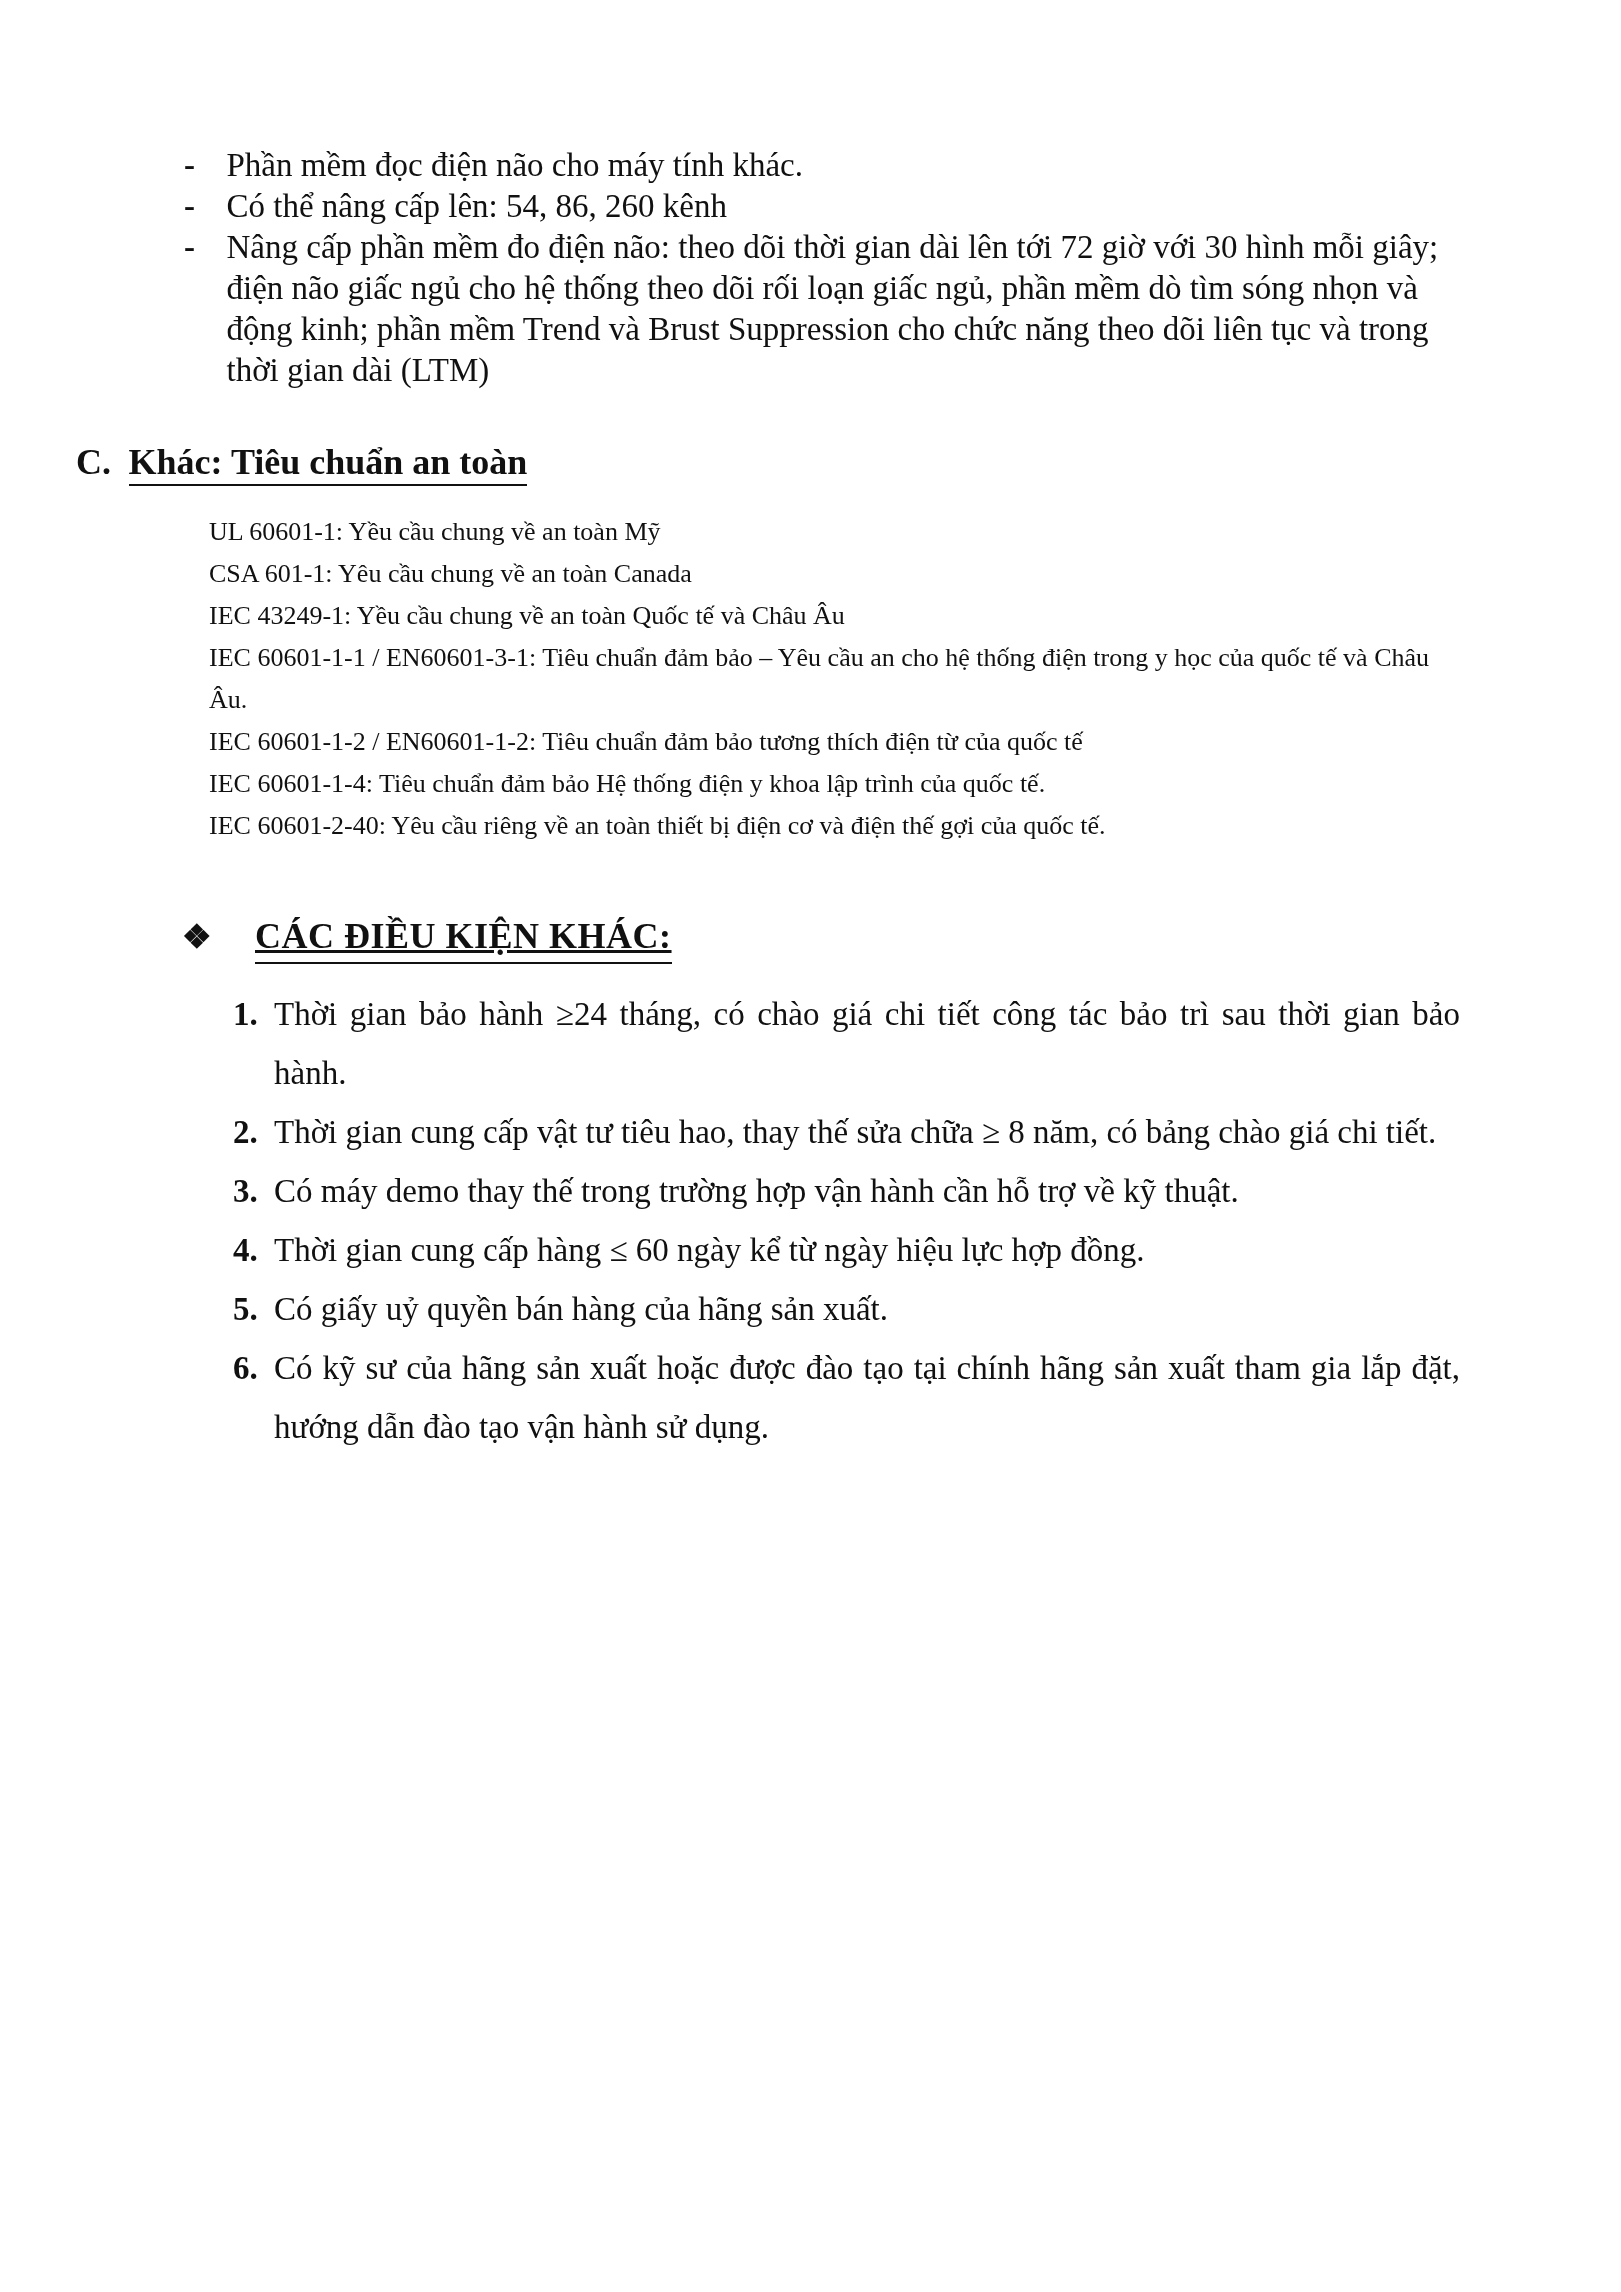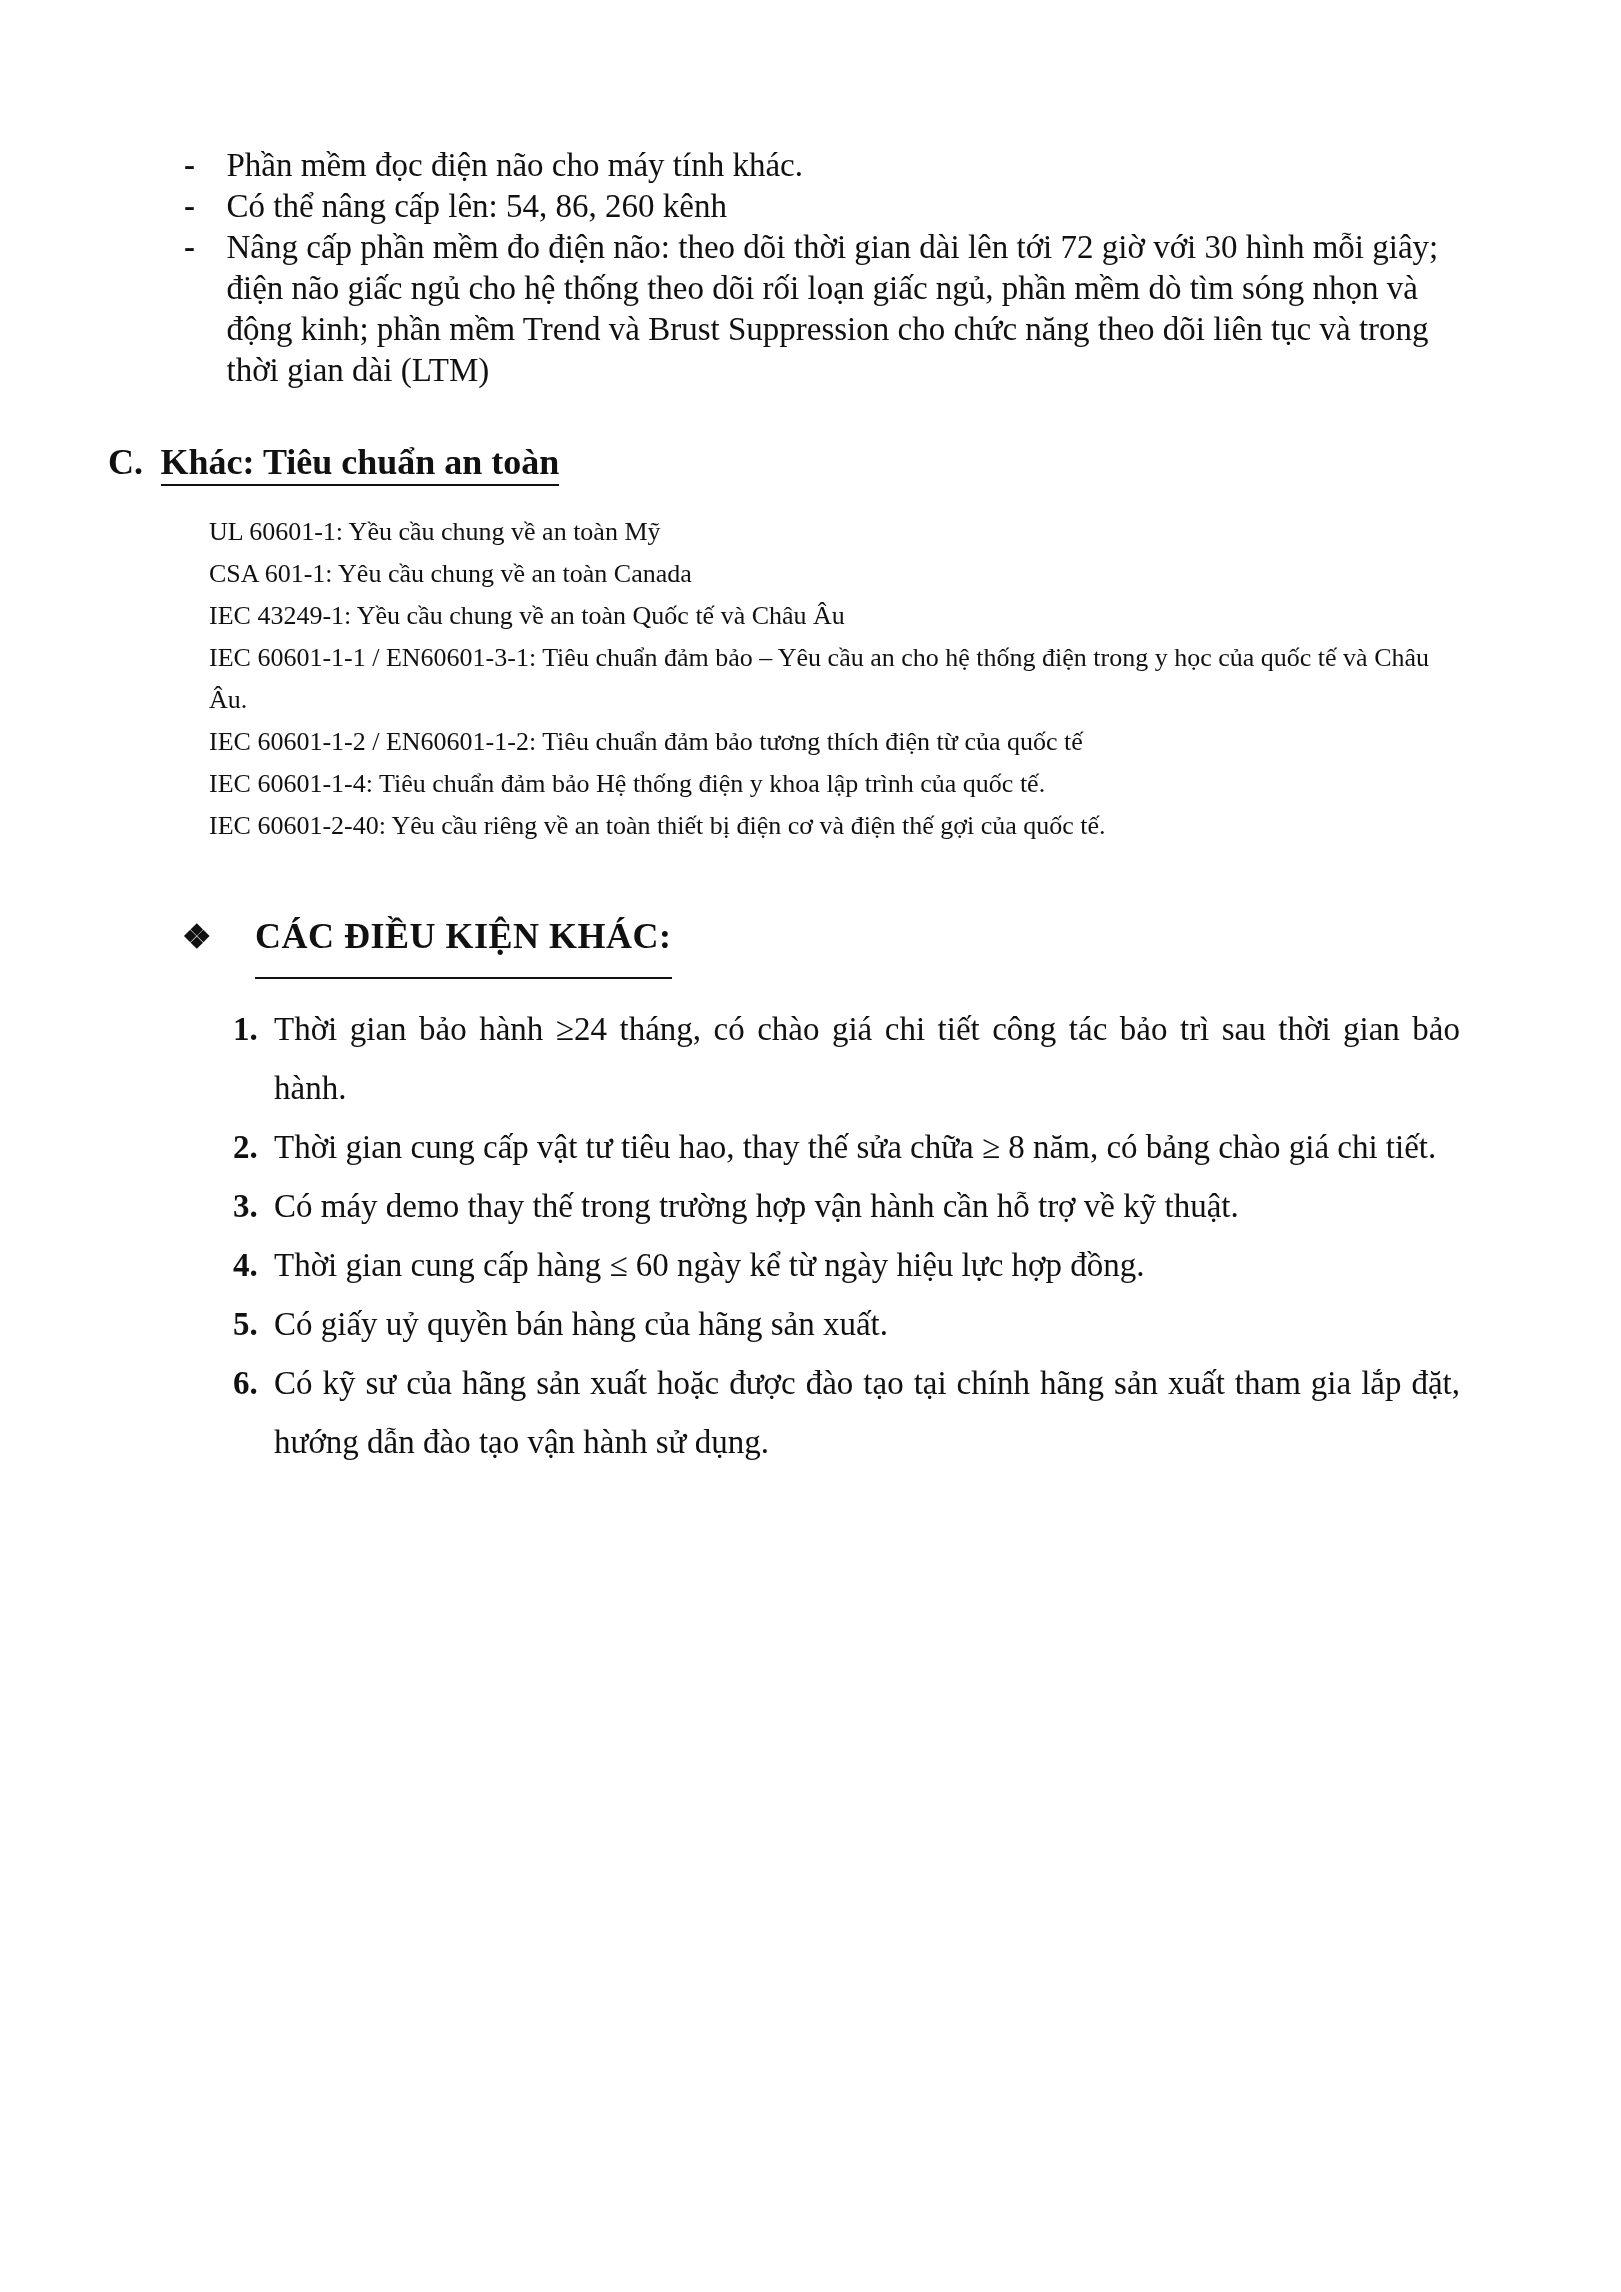--- a/index.html
+++ b/index.html
@@ -30,21 +30,21 @@
   .dash {
     width: 26.5px;
     flex: 0 0 26.5px;
     font-weight: bold;
   }
   .btext { flex: 1; margin-left: 16px; }
 
   
   .sec-heading {
     margin-top: 49px;
-    margin-left: 108px;
+    margin-left: 76px;
     font-size: 36px;
     font-weight: bold;
     line-height: 45px;
   }
   .sec-label { margin-right: 17.6px; }
   .sec-title {
     border-bottom: 2.9px solid #111111;
     padding-bottom: 2px;
   }
 
@@ -67,22 +67,23 @@
     display: flex;
     align-items: baseline;
   }
   .diamond {
     width: 73px;
     flex: 0 0 73px;
     font-size: 33px;
   }
   .cond-title {
     border-bottom: 2.9px solid #111111;
-    padding-bottom: 18px;
+    padding-bottom: 3px;
     letter-spacing: 0.5px;
+    text-decoration: underline;
   }
 
   
   .cond-list {
     margin-top: 21.6px;
     margin-left: 233px;
     width: 1227px;
     list-style: none;
   }
   .cond-item {

